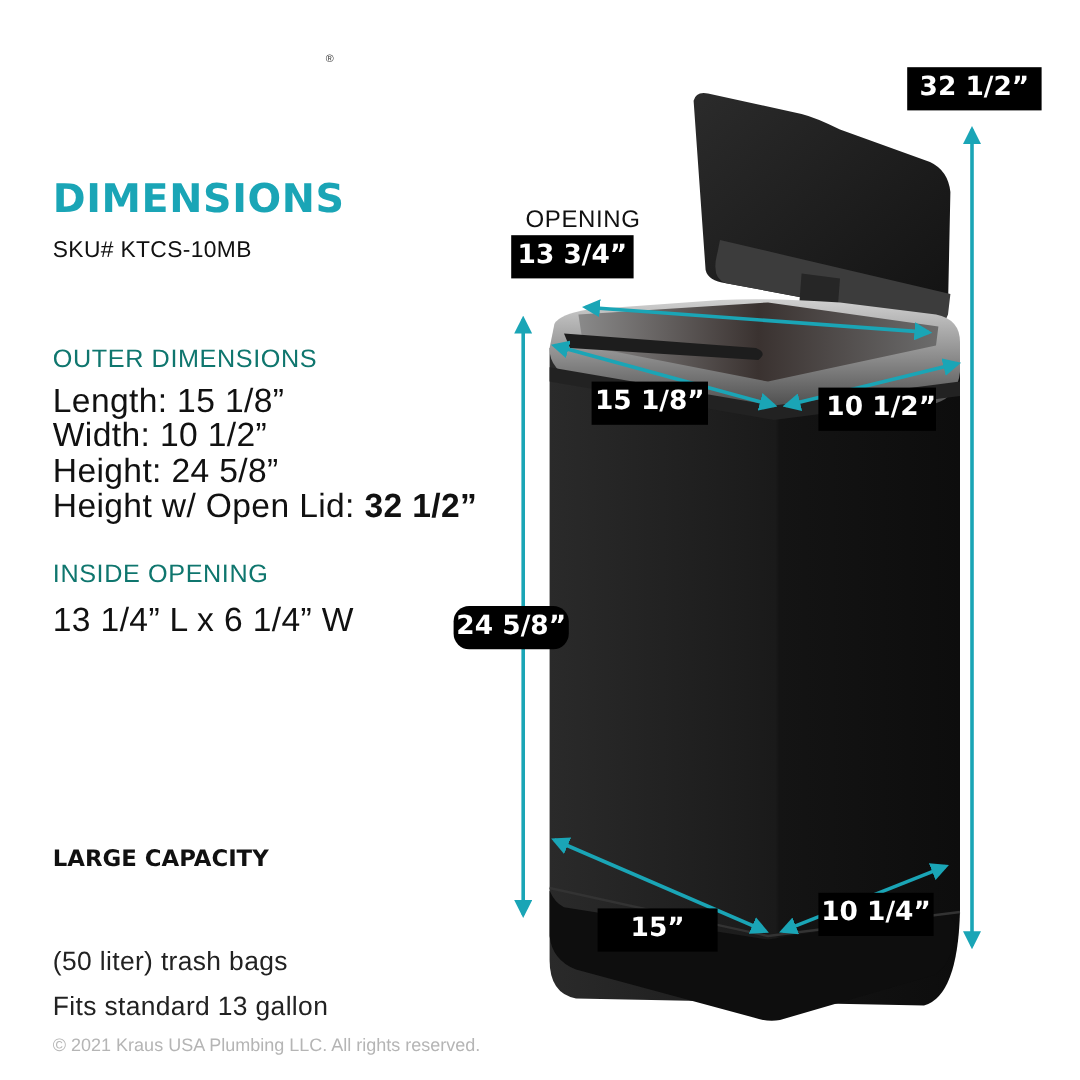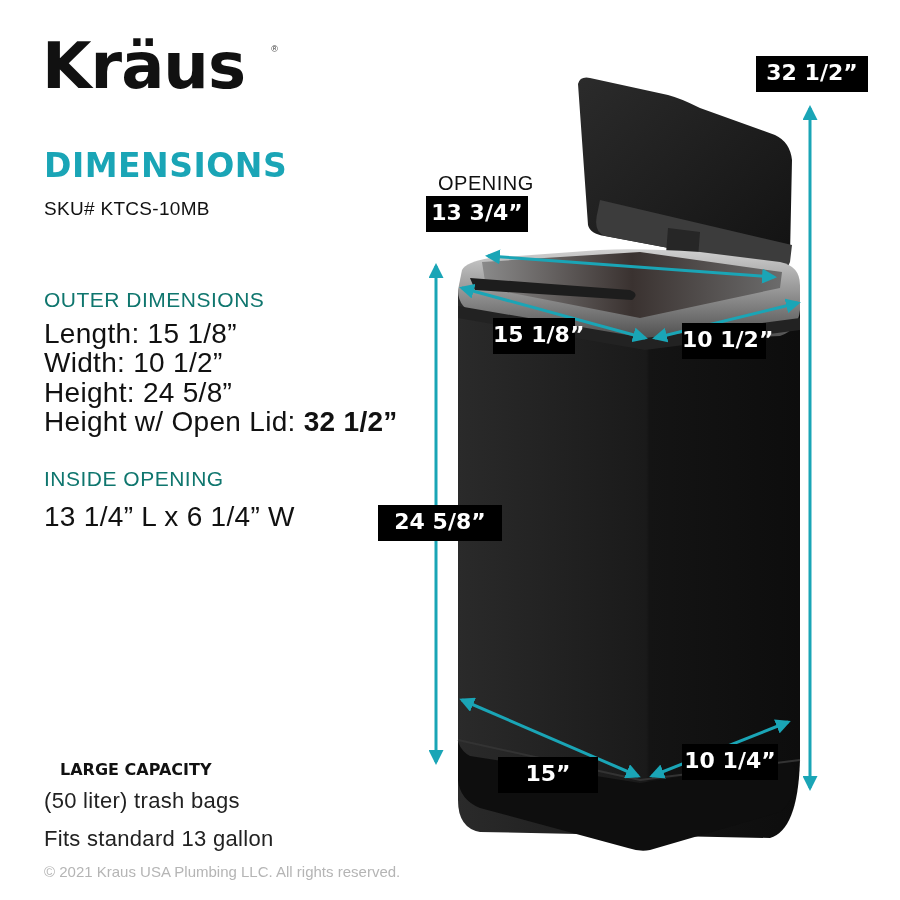--- a/index.html
+++ b/index.html
@@ -10,34 +10,33 @@
     .logo-text { position: absolute; left: 0; top: 8px; font-family: "DejaVu Sans", sans-serif; font-weight: bold; font-size: 64px; letter-spacing: -1px; color: #111; line-height: 64px; }
     .logo-reg { position: absolute; right: 4px; top: 18px; font-size: 9px; color: #333; }
 
     .title { position: absolute; left: 44px; top: 146px; font-family: "DejaVu Sans", sans-serif; font-weight: bold; font-size: 33px; color: #1aa5b6; letter-spacing: 0.5px; }
     .sku { position: absolute; left: 44px; top: 198px; font-size: 19px; color: #111; letter-spacing: 0.3px; }
 
     .section-title { position: absolute; left: 44px; font-size: 21px; color: #0f766e; letter-spacing: 0.5px; }
     .spec-line { position: absolute; left: 44px; font-size: 28px; color: #111; letter-spacing: 0.3px; }
     .spec-line b { font-weight: bold; }
 
-    .cap-title { position: absolute; left: 44px; top: 760px; font-family: "DejaVu Sans", sans-serif; font-weight: bold; font-size: 16px; color: #111; margin-left: 16px; }
+    .cap-title { position: absolute; left: 44px; top: 705px; font-family: "DejaVu Sans", sans-serif; font-weight: bold; font-size: 19px; color: #111; }
     .cap-line { position: absolute; left: 44px; font-size: 22px; color: #222; letter-spacing: 0.3px; }
     .copyright { position: absolute; left: 44px; top: 863px; font-size: 15px; color: #b5b5b5; }
 
     .bin-svg { position: absolute; left: 0; top: 0; width: 900px; height: 900px; }
 
     .dim-label { position: absolute; background: #000; color: #fff; font-family: "DejaVu Sans", sans-serif; font-weight: bold; font-size: 22px; line-height: 34px; height: 36px; text-align: center; white-space: nowrap; }
     .opening-caption { position: absolute; left: 438px; top: 172px; font-size: 20px; color: #111; letter-spacing: 0.5px; }
   </style>
 </head>
 <body>
 
 <div class="logo">
-  <span class="logo-text">Kräus</span>
   <span class="logo-reg">®</span>
 </div>
 
 <div class="title">DIMENSIONS</div>
 <div class="sku">SKU# KTCS-10MB</div>
 
 <div class="section-title" style="top:288px;">OUTER DIMENSIONS</div>
 <div class="spec-line" style="top:318px;">Length: 15 1/8”</div>
 <div class="spec-line" style="top:347px;">Width: 10 1/2”</div>
 <div class="spec-line" style="top:377px;">Height: 24 5/8”</div>
@@ -108,17 +107,17 @@
     <line x1="436" y1="266" x2="436" y2="762" marker-start="url(#arrow)" marker-end="url(#arrow)"></line>
     <line x1="810" y1="108" x2="810" y2="788" marker-start="url(#arrow)" marker-end="url(#arrow)"></line>
     <line x1="462" y1="700" x2="638" y2="776" marker-start="url(#arrow)" marker-end="url(#arrow)"></line>
     <line x1="652" y1="776" x2="788" y2="722" marker-start="url(#arrow)" marker-end="url(#arrow)"></line>
   </g>
 </svg>
 
 <div class="opening-caption">OPENING</div>
 <div class="dim-label" style="left:426px; top:196px; width:102px;">13 3/4”</div>
 <div class="dim-label" style="left:756px; top:56px; width:112px;">32 1/2”</div>
-<div class="dim-label" style="left:493px; top:318px; width:82px;">15 1/8”</div>
-<div class="dim-label" style="left:682px; top:323px; width:84px;text-align:right;">10 1/2”</div>
-<div class="dim-label" style="left:378px; top:505px; width:124px;">24 5/8”</div>
+<div class="dim-label" style="left:493px; top:318px; width:97px;">15 1/8”</div>
+<div class="dim-label" style="left:682px; top:323px; width:98px;text-align:right;">10 1/2”</div>
+<div class="dim-label" style="left:378px; top:505px; width:96px;border-radius:13px;">24 5/8”</div>
 <div class="dim-label" style="left:498px; top:717px; width:100px;margin-top:40px;">15”</div>
 <div class="dim-label" style="left:682px; top:744px; width:96px;">10 1/4”</div>
 
 </body></html>

